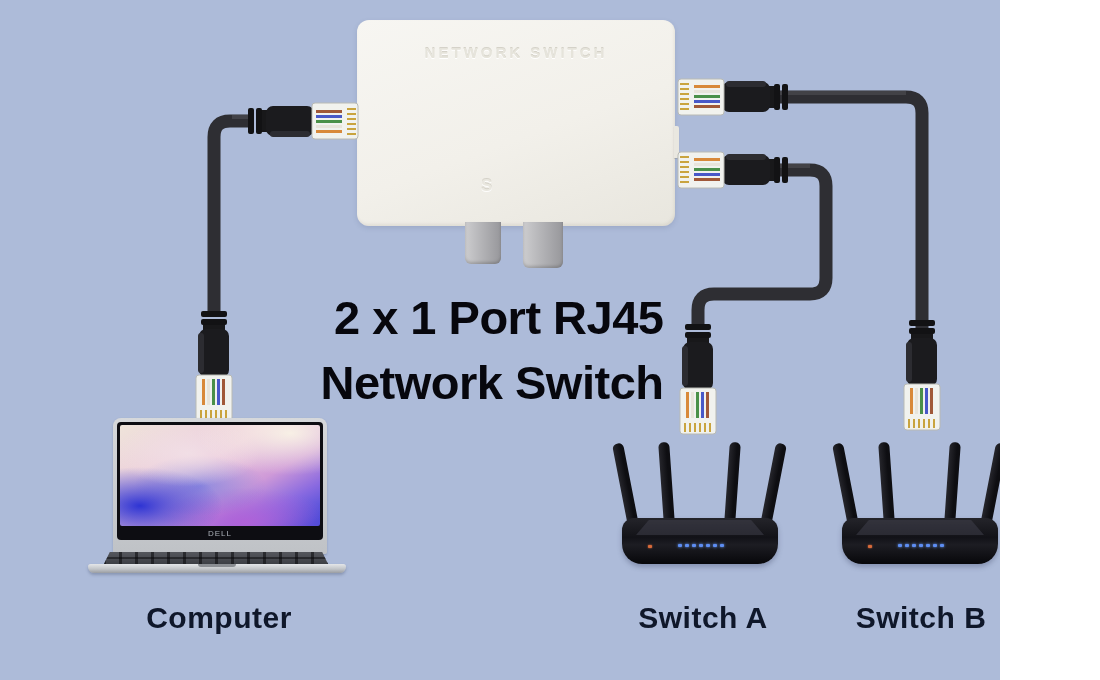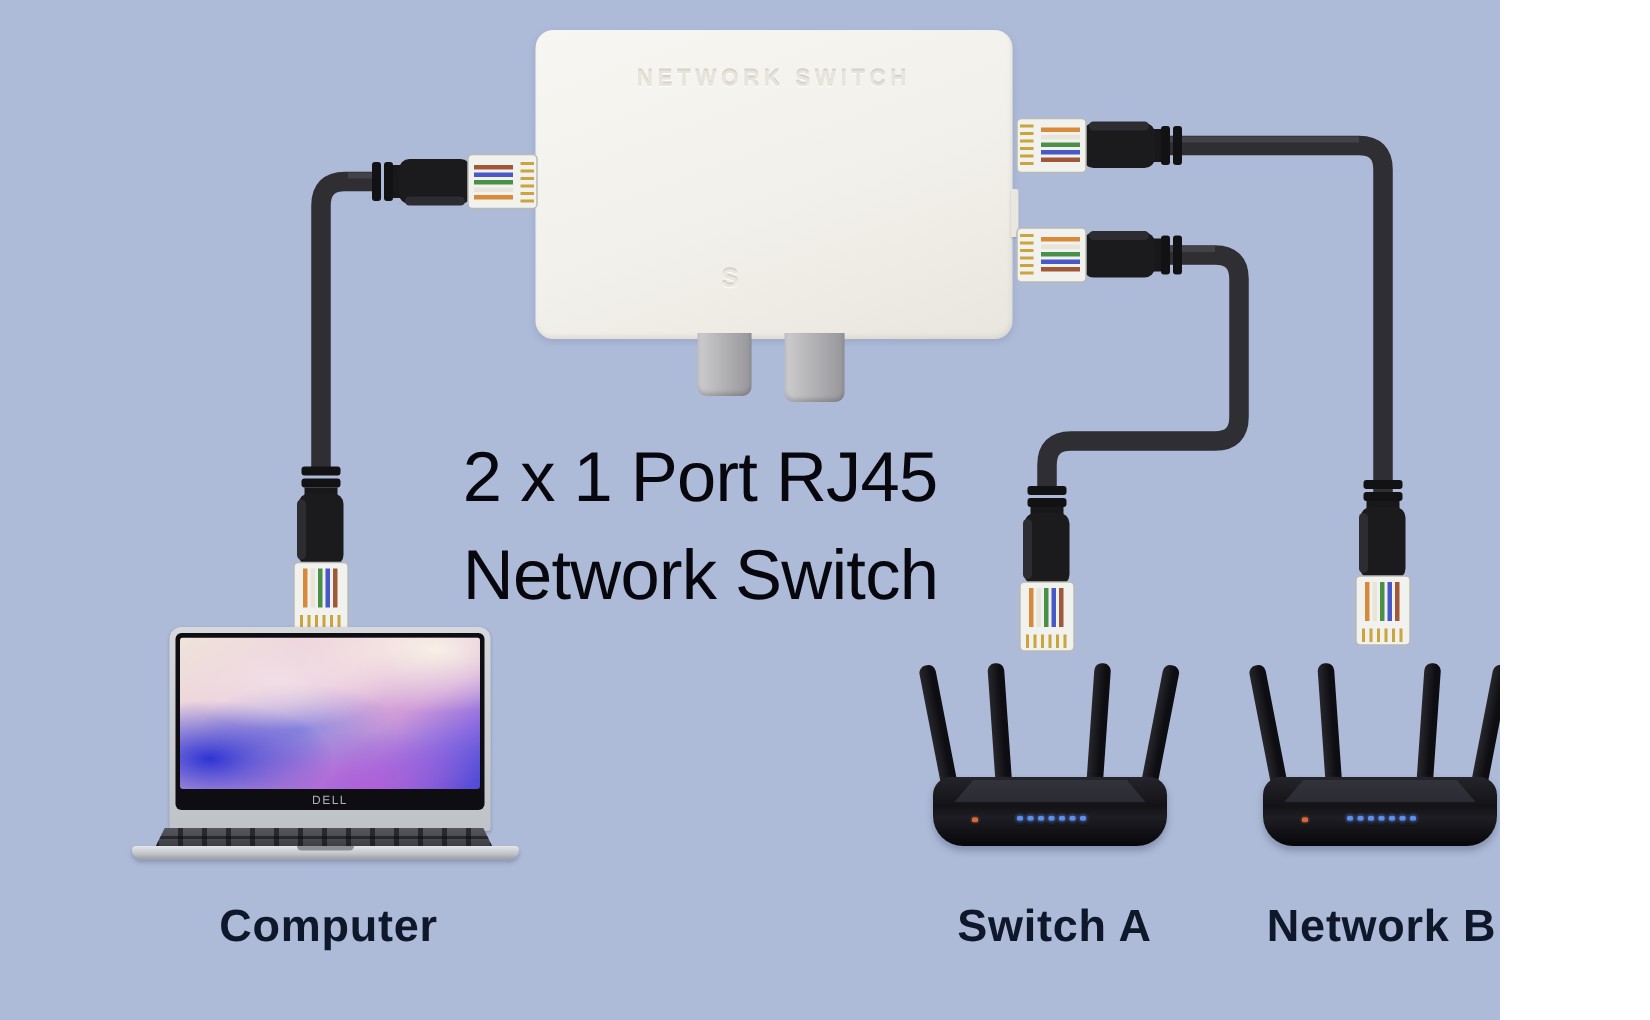--- a/index.html
+++ b/index.html
@@ -19,22 +19,22 @@
     border-radius:0 2px 2px 0;box-shadow:0 1px 1px rgba(120,115,100,.3);}
   .stub{position:absolute;top:202px;background:linear-gradient(90deg,#cdcdcf 0%,#b4b4b7 45%,#97979b 100%);
     border-radius:0 0 6px 6px;box-shadow:inset 0 -2px 3px rgba(0,0,0,.18);}
   .stub.s1{left:108px;width:36px;height:42px;}
   .stub.s2{left:166px;width:40px;height:46px;}
 
   
   svg.cables{position:absolute;left:0;top:0;}
 
   
-  .title{position:absolute;left:467px;top:286px;transform:translateX(-50%);
-    text-align:left;font-size:47px;font-weight:400;letter-spacing:-.5px;
+  .title{position:absolute;left:492px;top:286px;transform:translateX(-50%);
+    text-align:right;font-size:47px;font-weight:700;letter-spacing:-.5px;
     line-height:1.38;color:#07070d;white-space:nowrap;}
 
   
   .laptop{position:absolute;left:85px;top:415px;width:262px;height:165px;}
   .lid{position:absolute;left:28px;top:3px;width:214px;height:136px;
     background:linear-gradient(180deg,#d6d8db,#bfc2c6);border-radius:8px 8px 2px 2px;
     box-shadow:0 1px 2px rgba(60,70,100,.3);}
   .bezel{position:absolute;left:4px;right:4px;top:4px;bottom:14px;background:#0d0d12;border-radius:4px;}
   .wallpaper{position:absolute;left:3px;right:3px;top:3px;bottom:14px;border-radius:2px;
     background:
@@ -191,15 +191,15 @@
         <div class="led"></div>
         <div class="led"></div>
         <div class="led"></div>
         <div class="led"></div>
       </div>
     </div>
   </div>
 
   <div class="dev-label computer">Computer</div>
   <div class="dev-label router-a">Switch A</div>
-  <div class="dev-label router-b">Network B</div>
+  <div class="dev-label router-b">Switch B</div>
 
 </div>
 
 </body></html>

